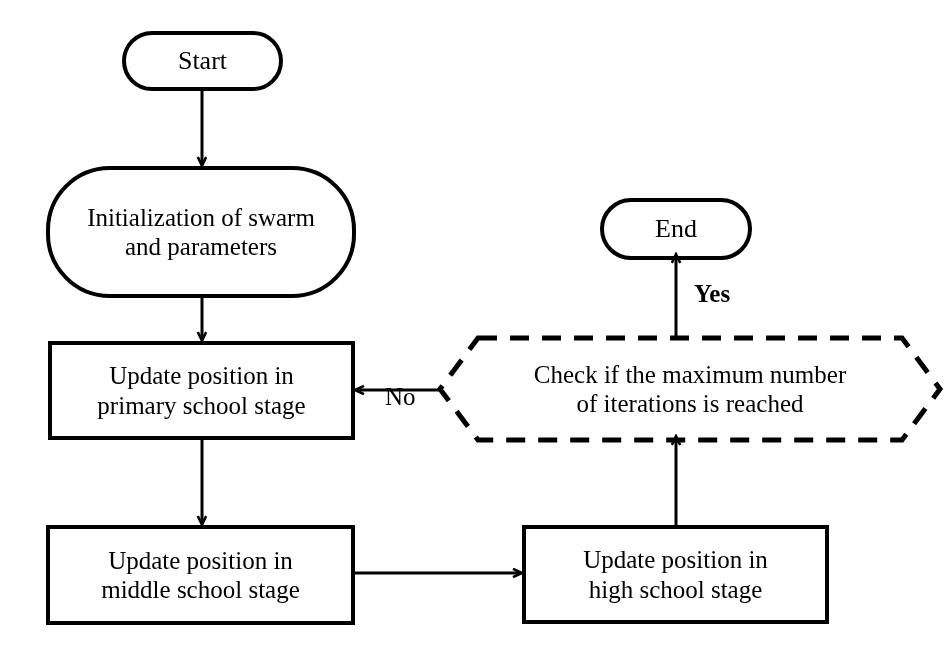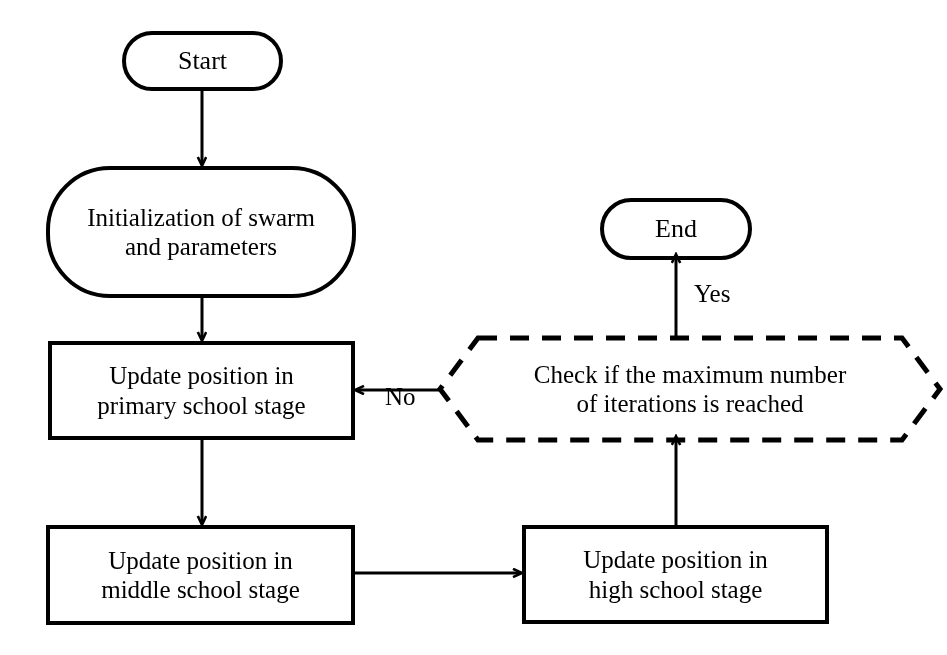--- a/index.html
+++ b/index.html
@@ -105,15 +105,15 @@
   <div class="node-label process-label" style="left:524px; top:527px; width:303px; height:95px;">Update position in
 high school stage</div>
 
   <div class="node-label decision-label" style="left:462px; top:338px; width:456px; height:102px;">Check if the maximum number
 of iterations is reached</div>
 
   <div class="node-label terminator-label" style="left:602px; top:200px; width:148px; height:58px;">End</div>
 
   <div class="edge-label" style="left:385px; top:352px;margin-top:32px;">No</div>
 
-  <div class="edge-label" style="left:694px; top:281px;">Yes</div>
+  <div class="edge-label" style="left:694px; top:281px;font-weight:bold;">Yes</div>
 
 </div>
 
 </body></html>

